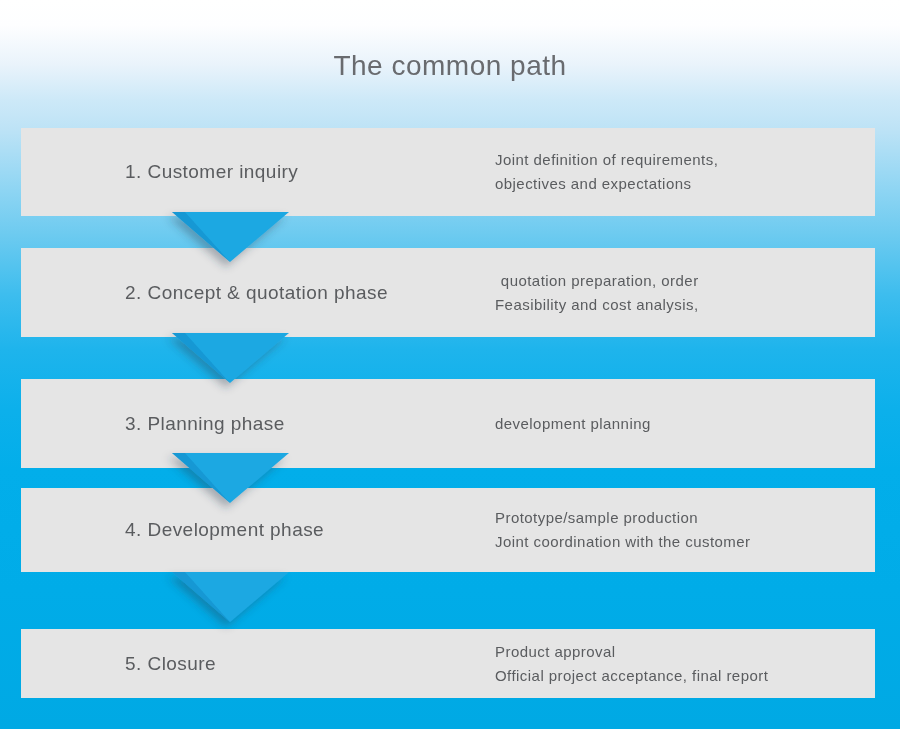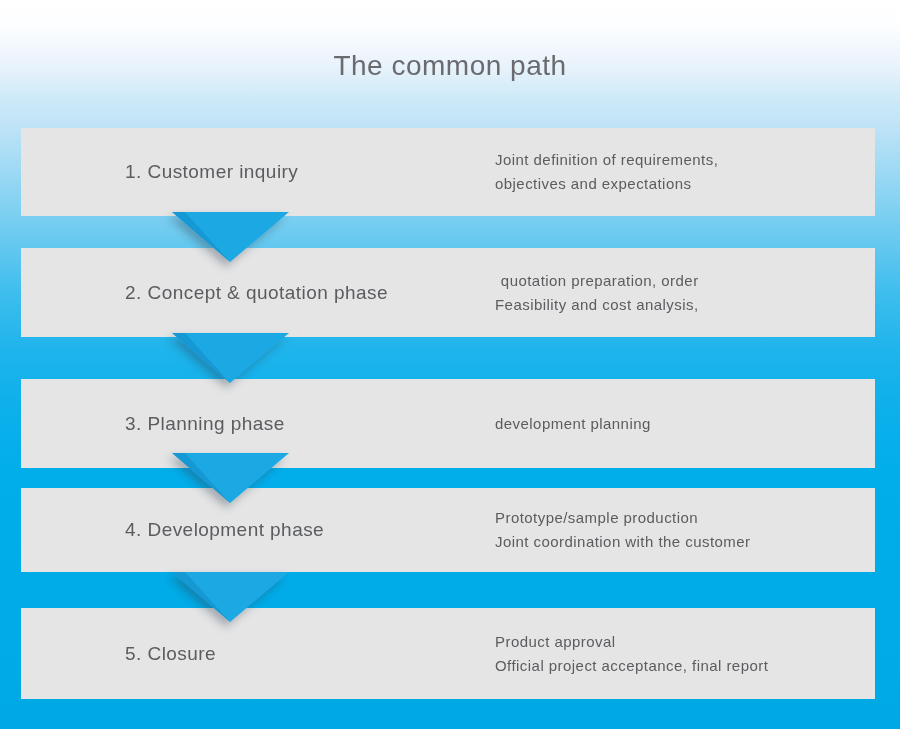--- a/index.html
+++ b/index.html
@@ -26,21 +26,21 @@
     text-align:center;font-size:28px;font-weight:300;
     color:#696b6f;letter-spacing:0.5px;
   }
   .bar{
     position:absolute;left:21px;width:854px;background:#e5e5e5;
   }
   .bar1{top:128px;height:88px;}
   .bar2{top:248px;height:89px;text-align:right;}
   .bar3{top:379px;height:89px;}
   .bar4{top:488px;height:84px;}
-  .bar5{top:608px;height:91px;}
+  .bar5{top:629px;height:69px;}
   .step-label{
     position:absolute;left:104px;top:50%;transform:translateY(-50%);
     font-size:19px;font-weight:300;color:#5a5c5f;white-space:nowrap;
     letter-spacing:0.45px;
   }
   .step-desc{
     position:absolute;left:474px;top:50%;transform:translateY(-50%);
     font-size:15px;font-weight:300;color:#5a5c5f;line-height:24px;white-space:nowrap;
     letter-spacing:0.45px;
   }

